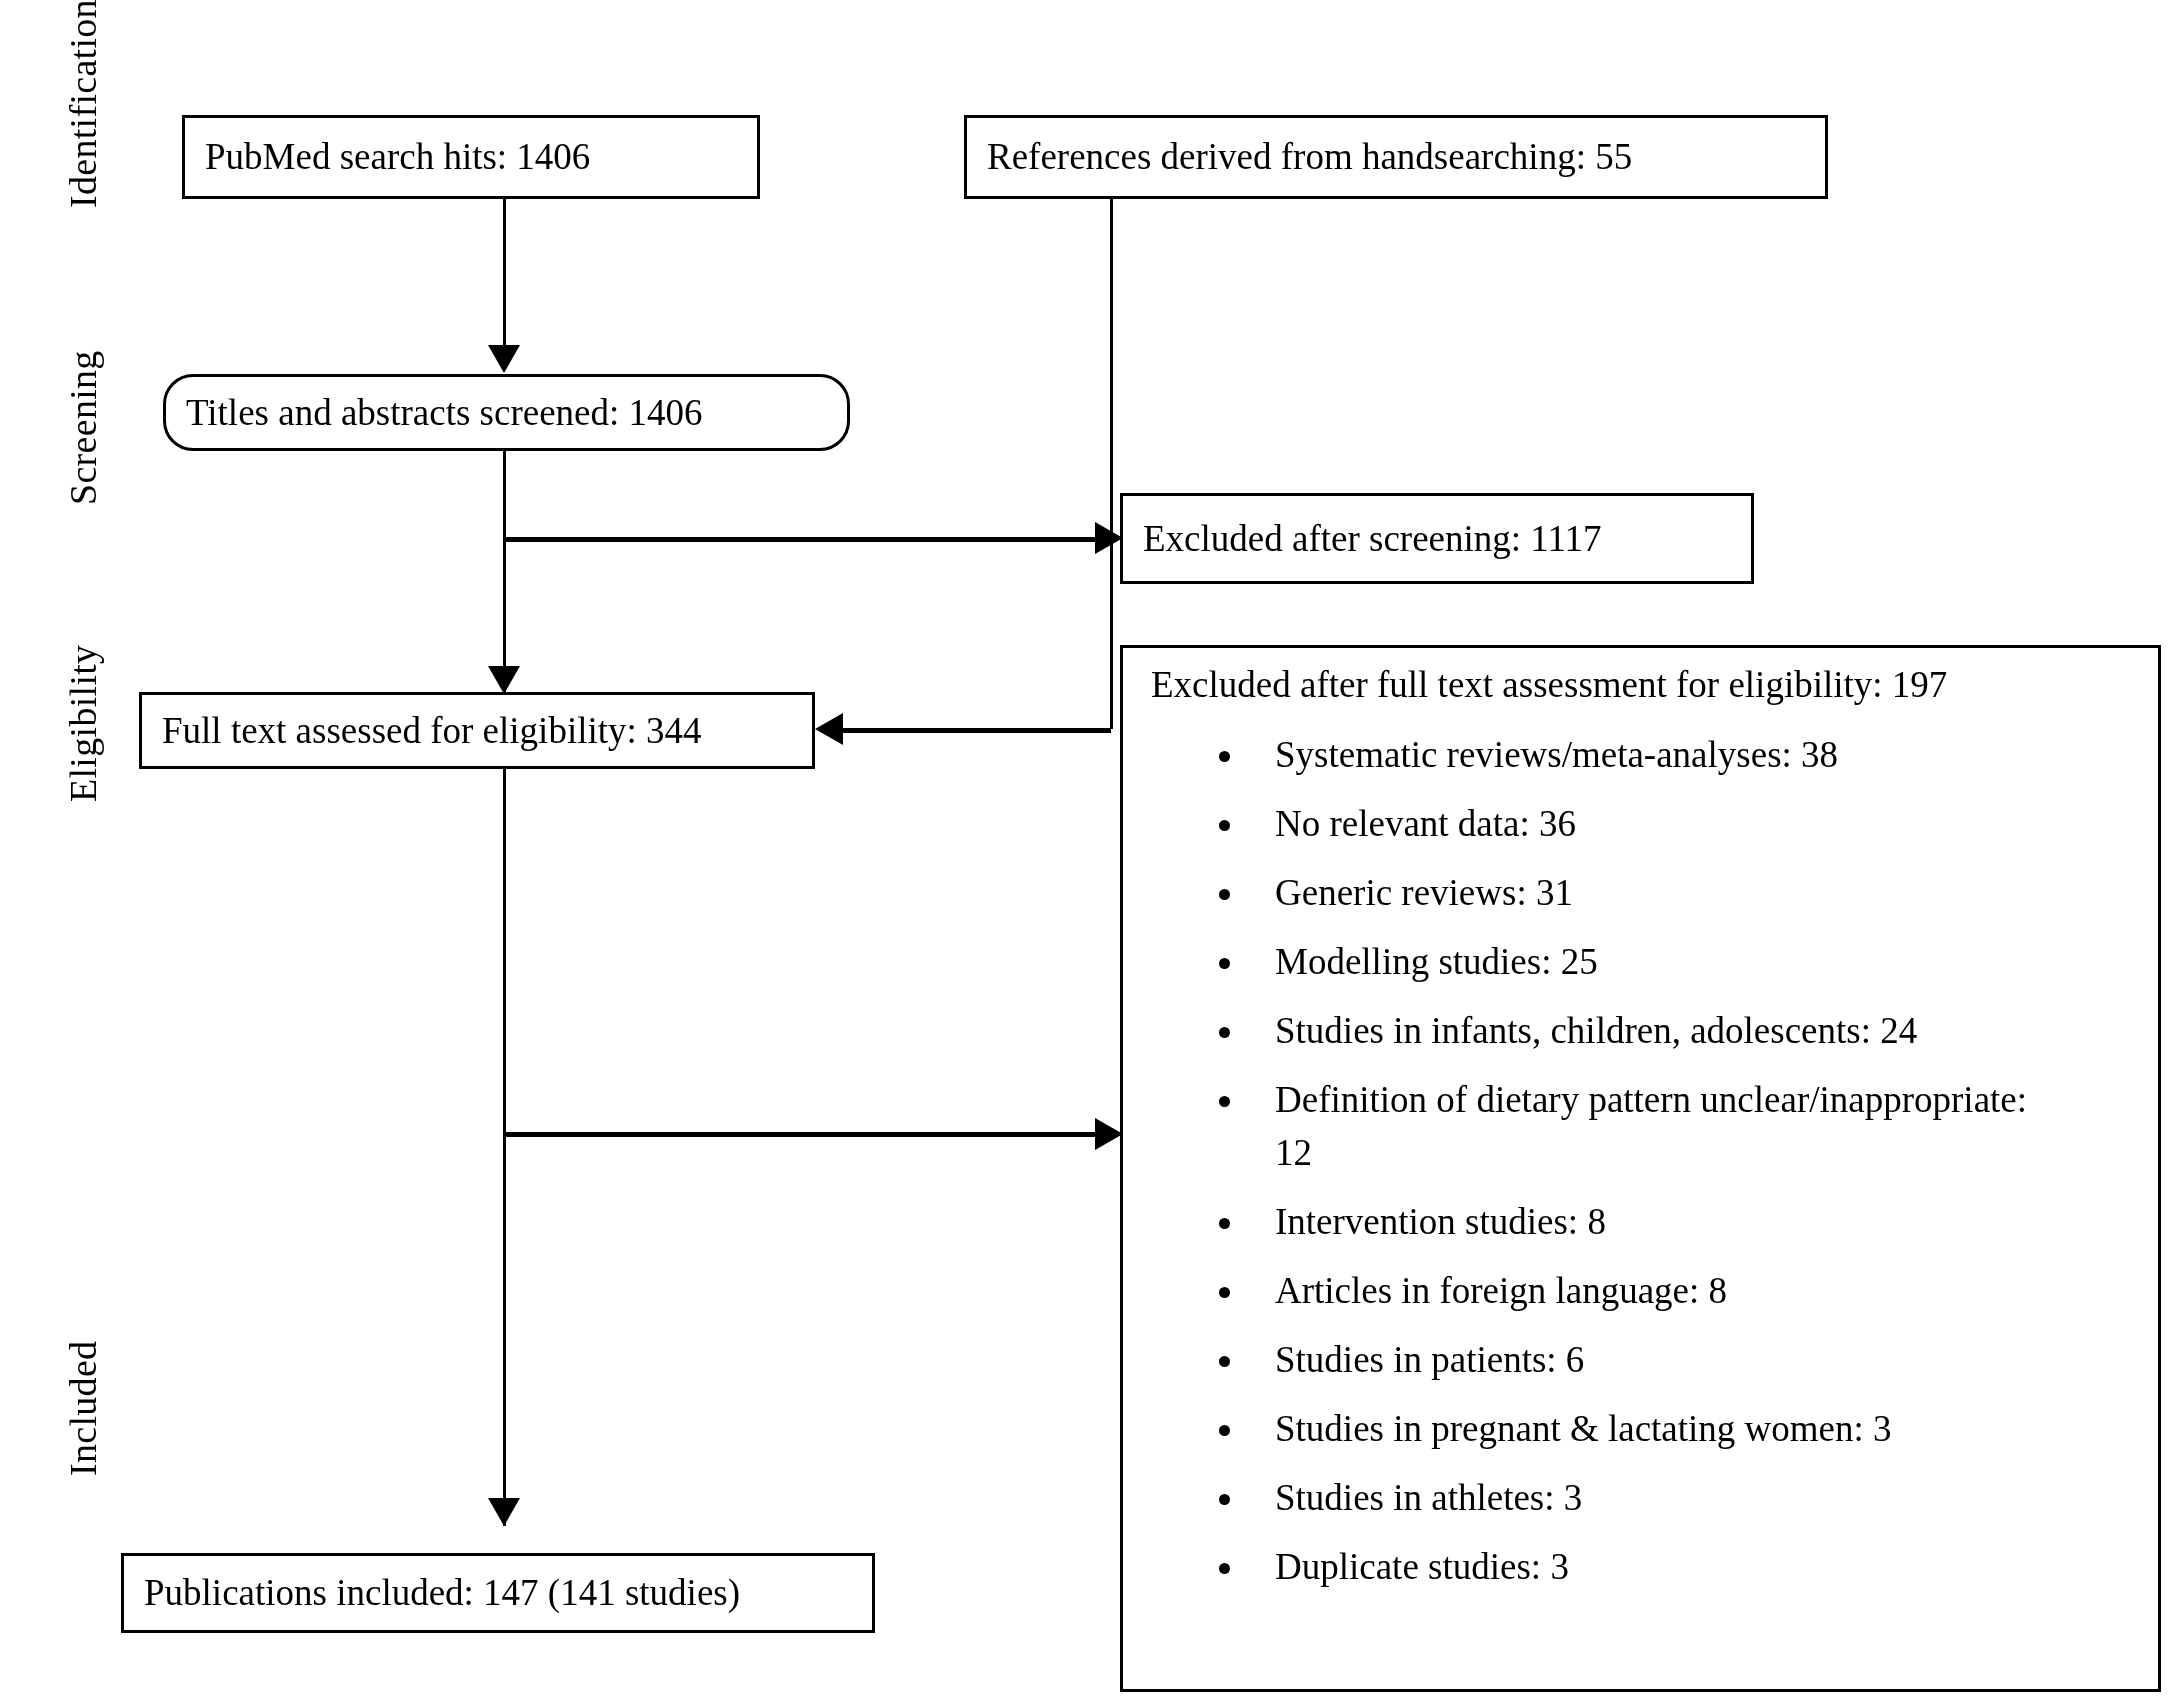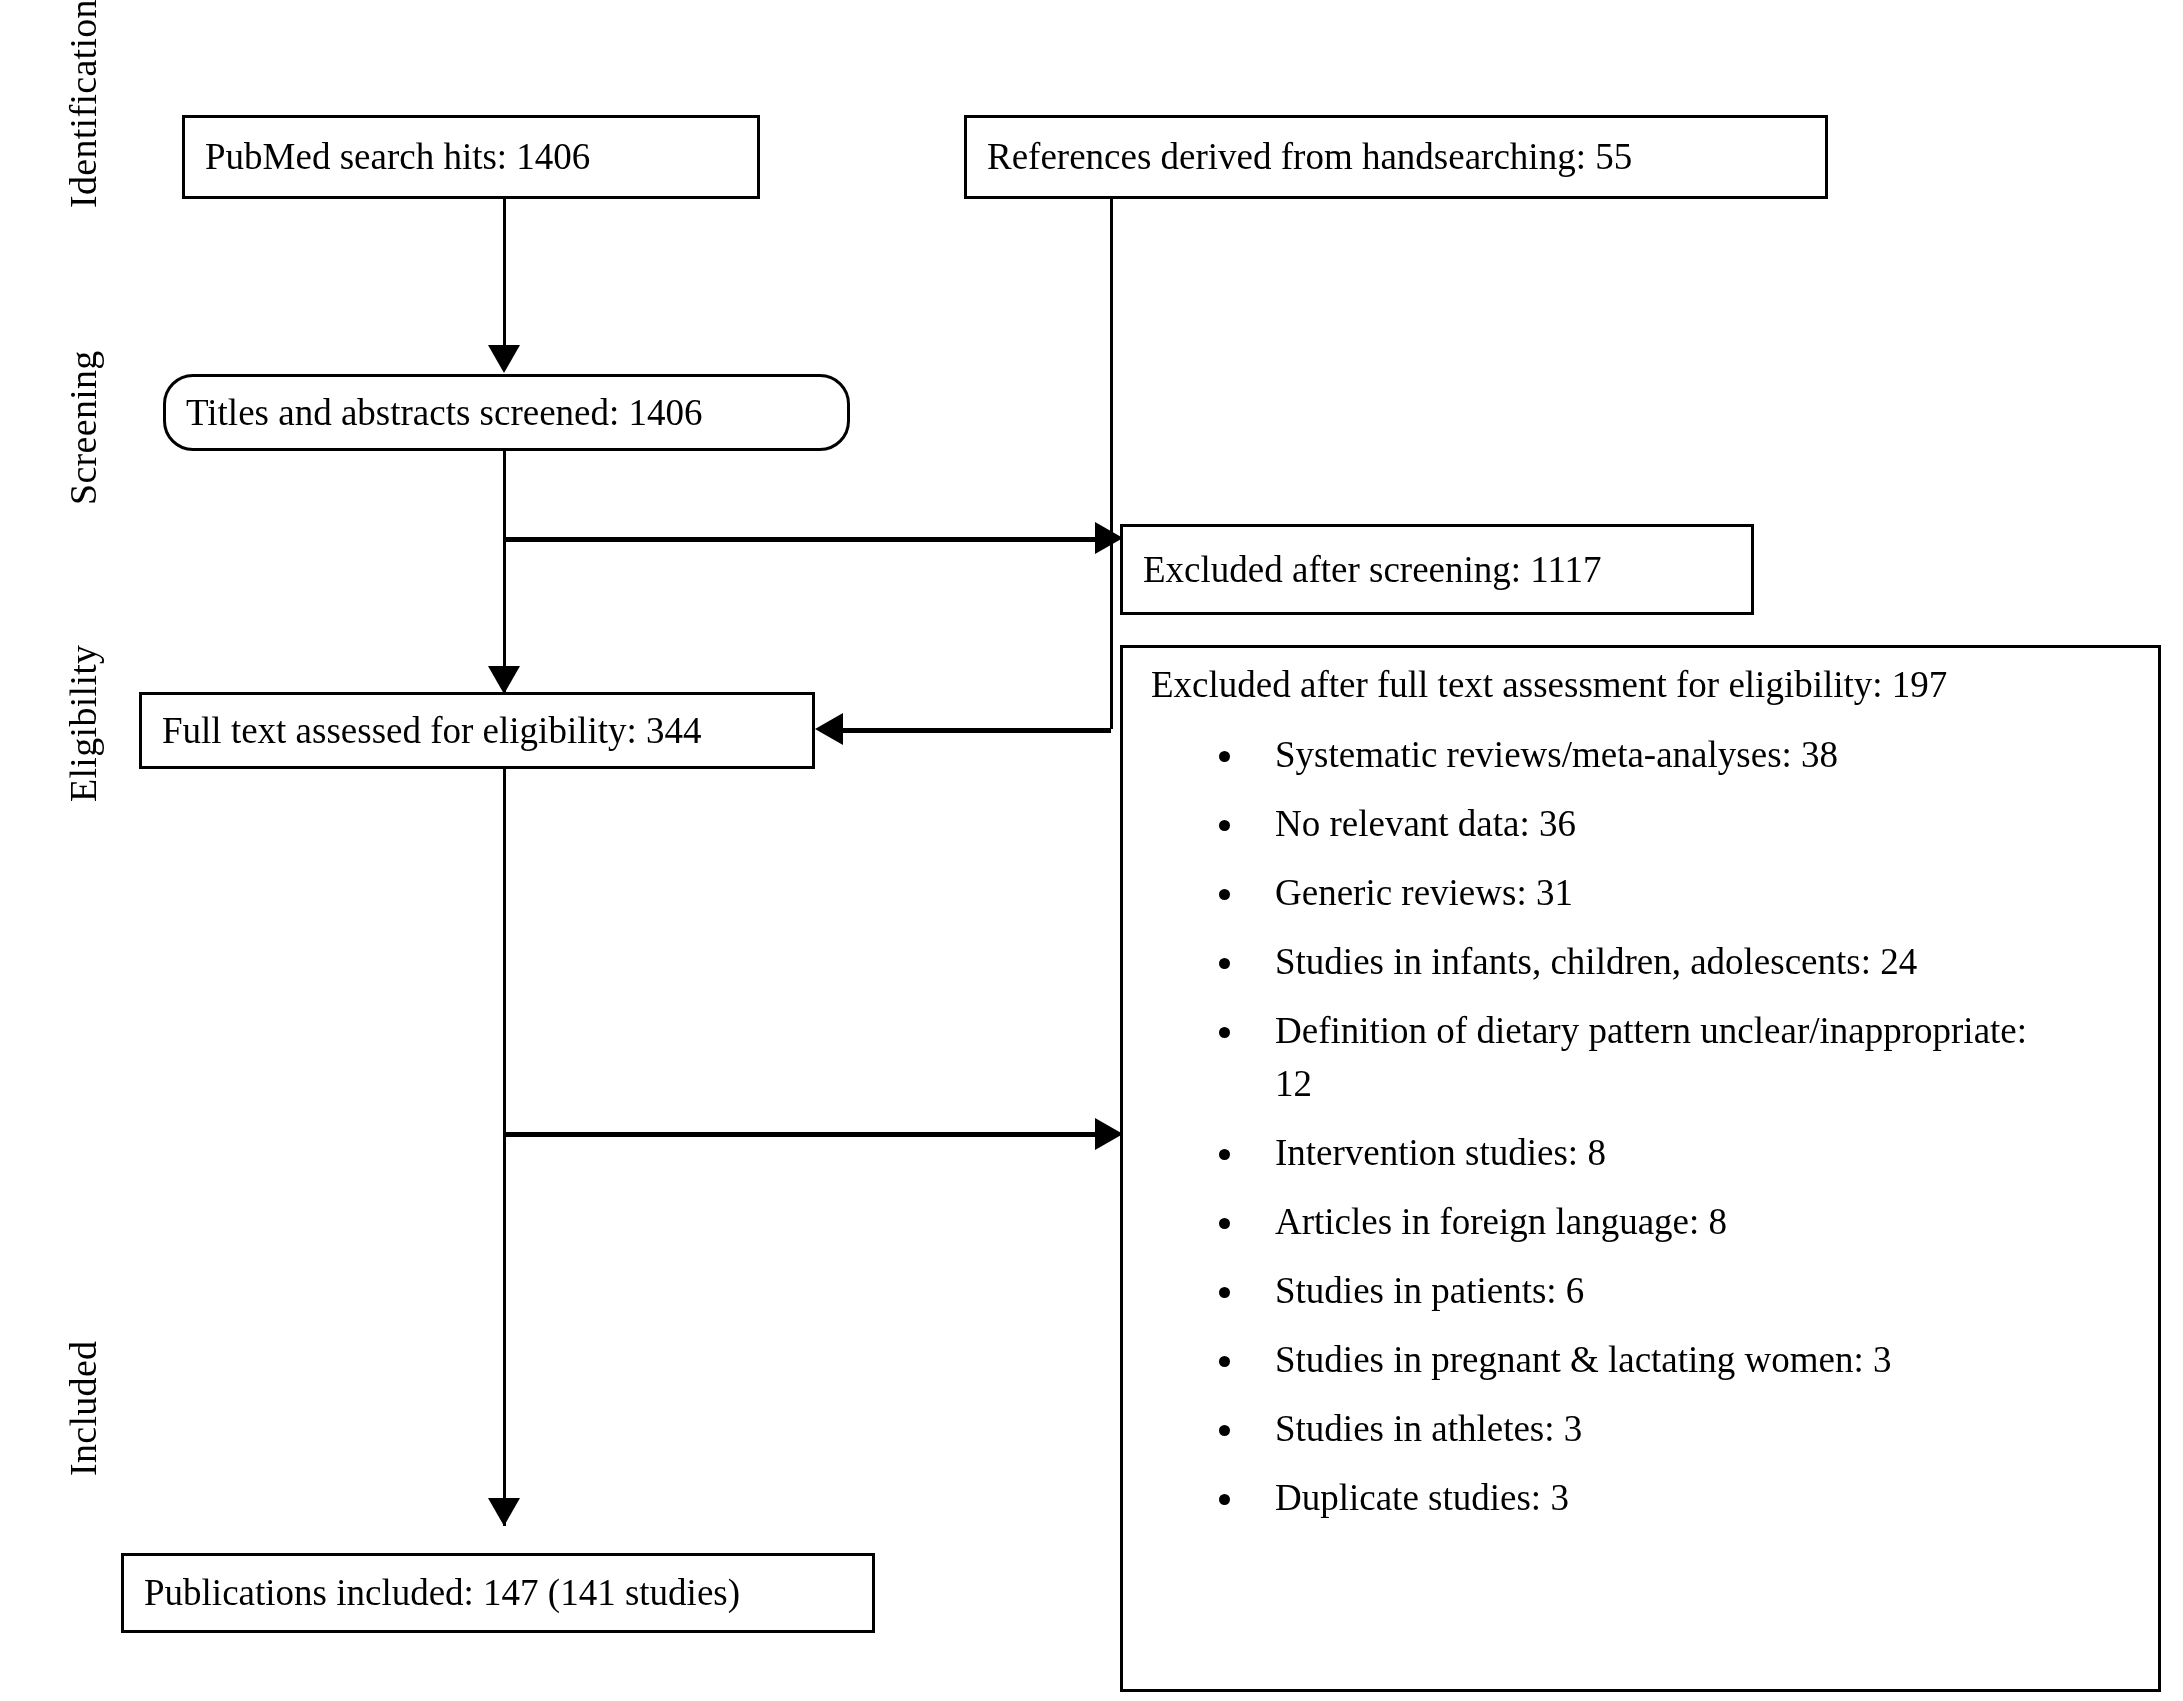--- a/index.html
+++ b/index.html
@@ -137,40 +137,41 @@
   <div class="node" style="left:163px; top:374px; width:687px; height:77px;border-radius:30px;">
     <span class="label">Titles and abstracts screened: 1406</span>
   </div>
 
   <div class="vline" style="left:503px; top:450px; height:243px;"></div>
   <div class="arrow-down" style="left:488px; top:666px;"></div>
 
   <div class="hline" style="left:503px; top:537px; width:594px;"></div>
   <div class="arrow-right" style="left:1095px; top:522px;"></div>
 
-  <div class="node" style="left:1120px; top:493px; width:634px; height:91px;margin-top:31px;">
+  <div class="node" style="left:1120px; top:493px; width:634px; height:91px;">
     <span class="label">Excluded after screening: 1117</span>
   </div>
 
   <div class="node" style="left:139px; top:692px; width:676px; height:77px;">
     <span class="label">Full text assessed for eligibility: 344</span>
   </div>
 
   <div class="vline" style="left:503px; top:769px; height:757px;"></div>
   <div class="arrow-down" style="left:488px; top:1498px;"></div>
 
   <div class="hline" style="left:503px; top:1132px; width:594px;"></div>
   <div class="arrow-right" style="left:1095px; top:1118px;"></div>
 
   <div class="panel" style="left:1120px; top:645px; width:1041px; height:1047px;">
     <div class="panel-title">Excluded after full text assessment for eligibility: 197</div>
     <ul>
       <li>Systematic reviews/meta-analyses: 38</li>
       <li>No relevant data: 36</li>
       <li>Generic reviews: 31</li>
+      <li>Modelling studies: 25</li>
       <li>Studies in infants, children, adolescents: 24</li>
       <li class="two-line">Definition of dietary pattern unclear/inappropriate: 12</li>
       <li>Intervention studies: 8</li>
       <li>Articles in foreign language: 8</li>
       <li>Studies in patients: 6</li>
       <li>Studies in pregnant &amp; lactating women: 3</li>
       <li>Studies in athletes: 3</li>
       <li>Duplicate studies: 3</li>
     </ul>
   </div>

